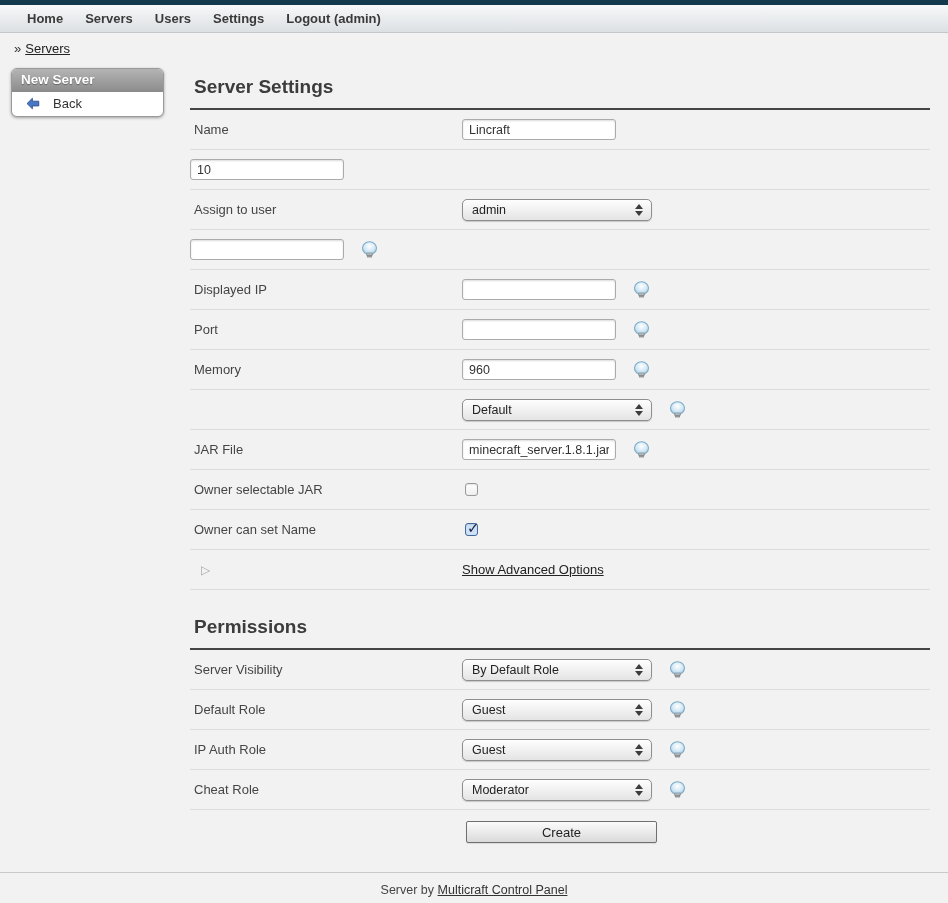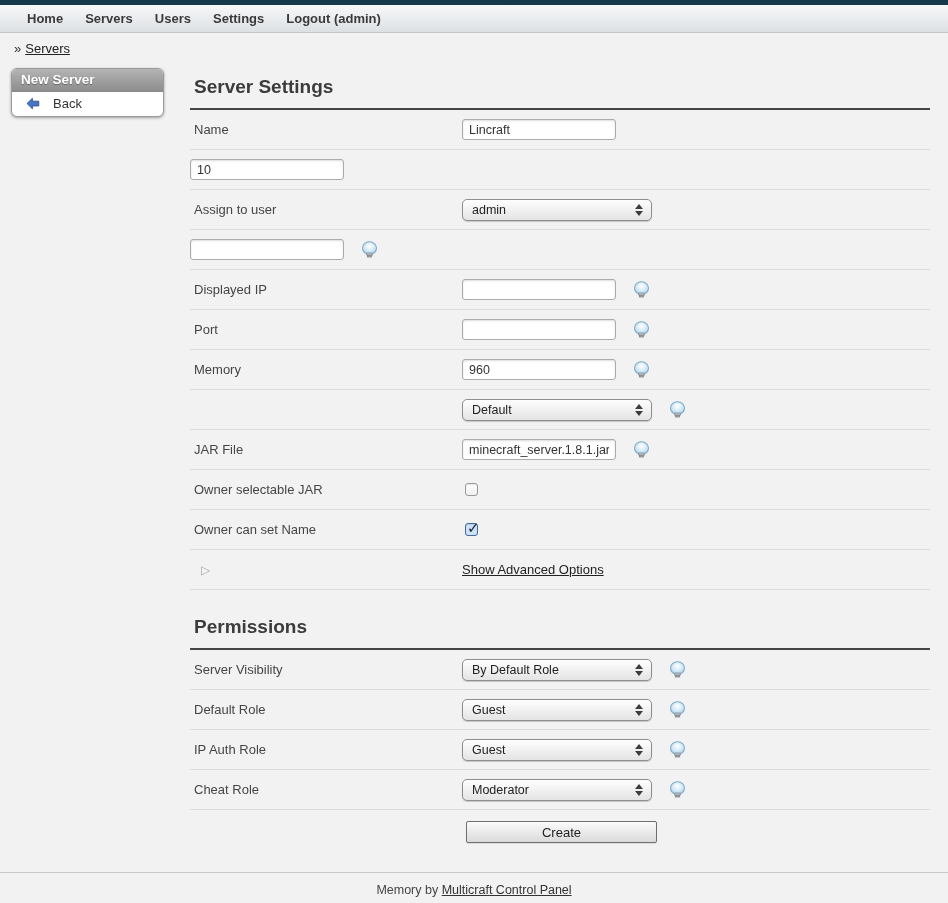--- a/index.html
+++ b/index.html
@@ -404,15 +404,15 @@
       </span>
     </div>
 
     <div class="frow create-row">
       <button class="create-btn">Create</button>
     </div>
   </div>
 </div>
 
 <div class="footer">
-  <span>Memory by</span>
+  <span>Server by</span>
   <a>Multicraft Control Panel</a>
 </div>
 
 </body></html>

